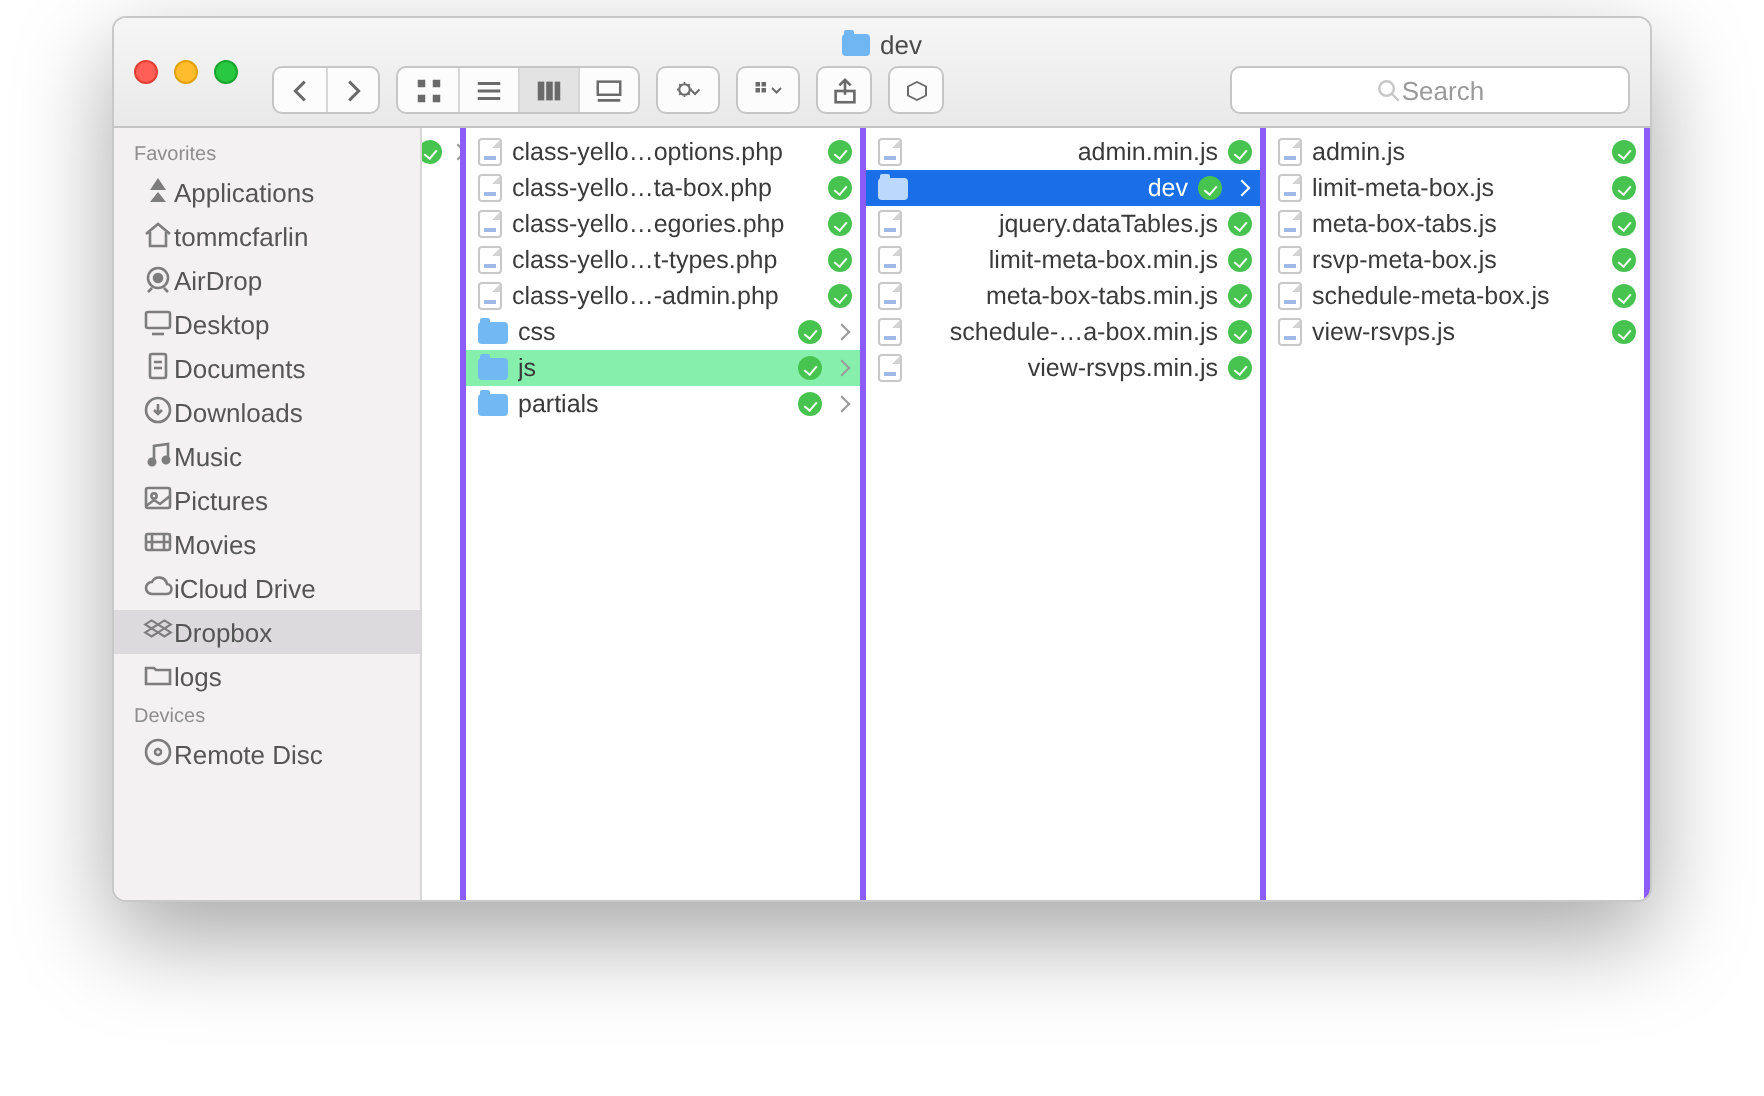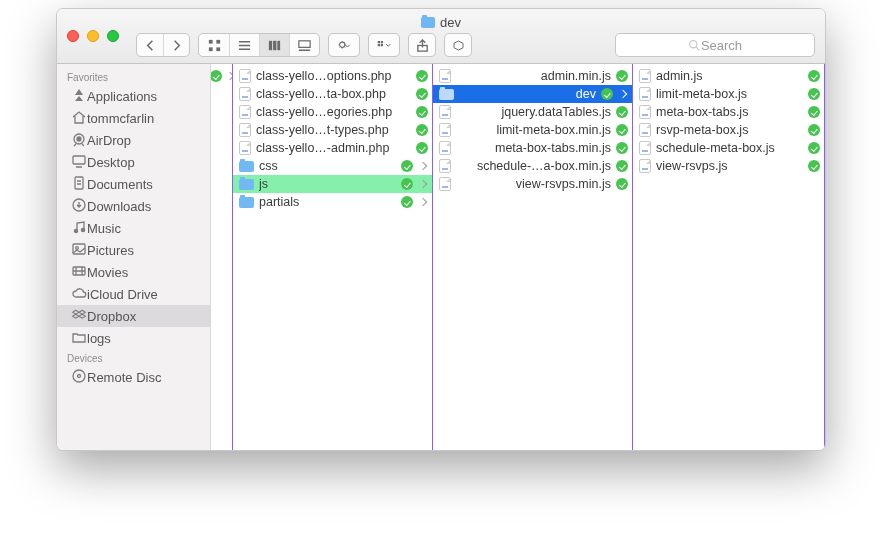--- a/index.html
+++ b/index.html
@@ -31,21 +31,21 @@
 .spacer { flex:1; }
 .searchbox { width:200px; height:24px; border:1px solid #c6c6c6; border-radius:5px; background:#fff; display:flex; align-items:center; justify-content:center; color:#9a9a9a; font-size:13px; gap:0;}
 .searchbox svg { opacity:.55; }
 .body { flex:1; display:flex; overflow:hidden; }
 .sidebar { width:154px; background:#f3f1f2; border-right:1px solid #d8d8d8; padding-top:4px; font-size:13px; color:#555; overflow:hidden;}
 .sb-head { font-size:10px; color:#8e8e8e; padding:4px 10px 2px; }
 .sb-item { display:flex; align-items:center; gap:0; padding:3px 10px 3px 14px; cursor:pointer; height:22px;}
 .sb-item.selected { background:#dcdadc; }
 .sb-item svg, .sb-item .glyph { width:16px; height:16px; color:#7d7d7d; flex-shrink:0;}
 .columns { flex:1; display:flex; overflow:hidden; font-size:12.5px; color:#3a3a3a;}
-.col { border-right:1px solid #8b5cf6; overflow-y:auto; padding-top:3px; }
+.col { border-right:3px solid #8b5cf6; overflow-y:auto; padding-top:3px; }
 .c0 { width:22px; }
 .c1 { width:200px; }
 .c2 { width:200px;text-align:right; }
 .c3 { flex:1; }
 .row { display:flex; align-items:center; height:18px; padding:0 4px 0 6px; gap:5px; cursor:pointer; position:relative;}
 .row .name { flex:1; white-space:nowrap; overflow:hidden; text-overflow:ellipsis; }
 .row .badge { width:12px; height:12px; border-radius:50%; background:#47c44f; position:relative; flex-shrink:0;}
 .row .badge:after { content:""; position:absolute; left:3px; top:5px; width:3px; height:5px; border-right:1.8px solid #fff; border-bottom:1.8px solid #fff; transform:rotate(40deg) translateY(-2px);}
 .row .chev { width:6px; height:6px; border-right:1.5px solid #9a9a9a; border-top:1.5px solid #9a9a9a; transform:rotate(45deg); flex-shrink:0; margin-left:2px; margin-right:2px;}
 .row.selected { background:#86efac; }

